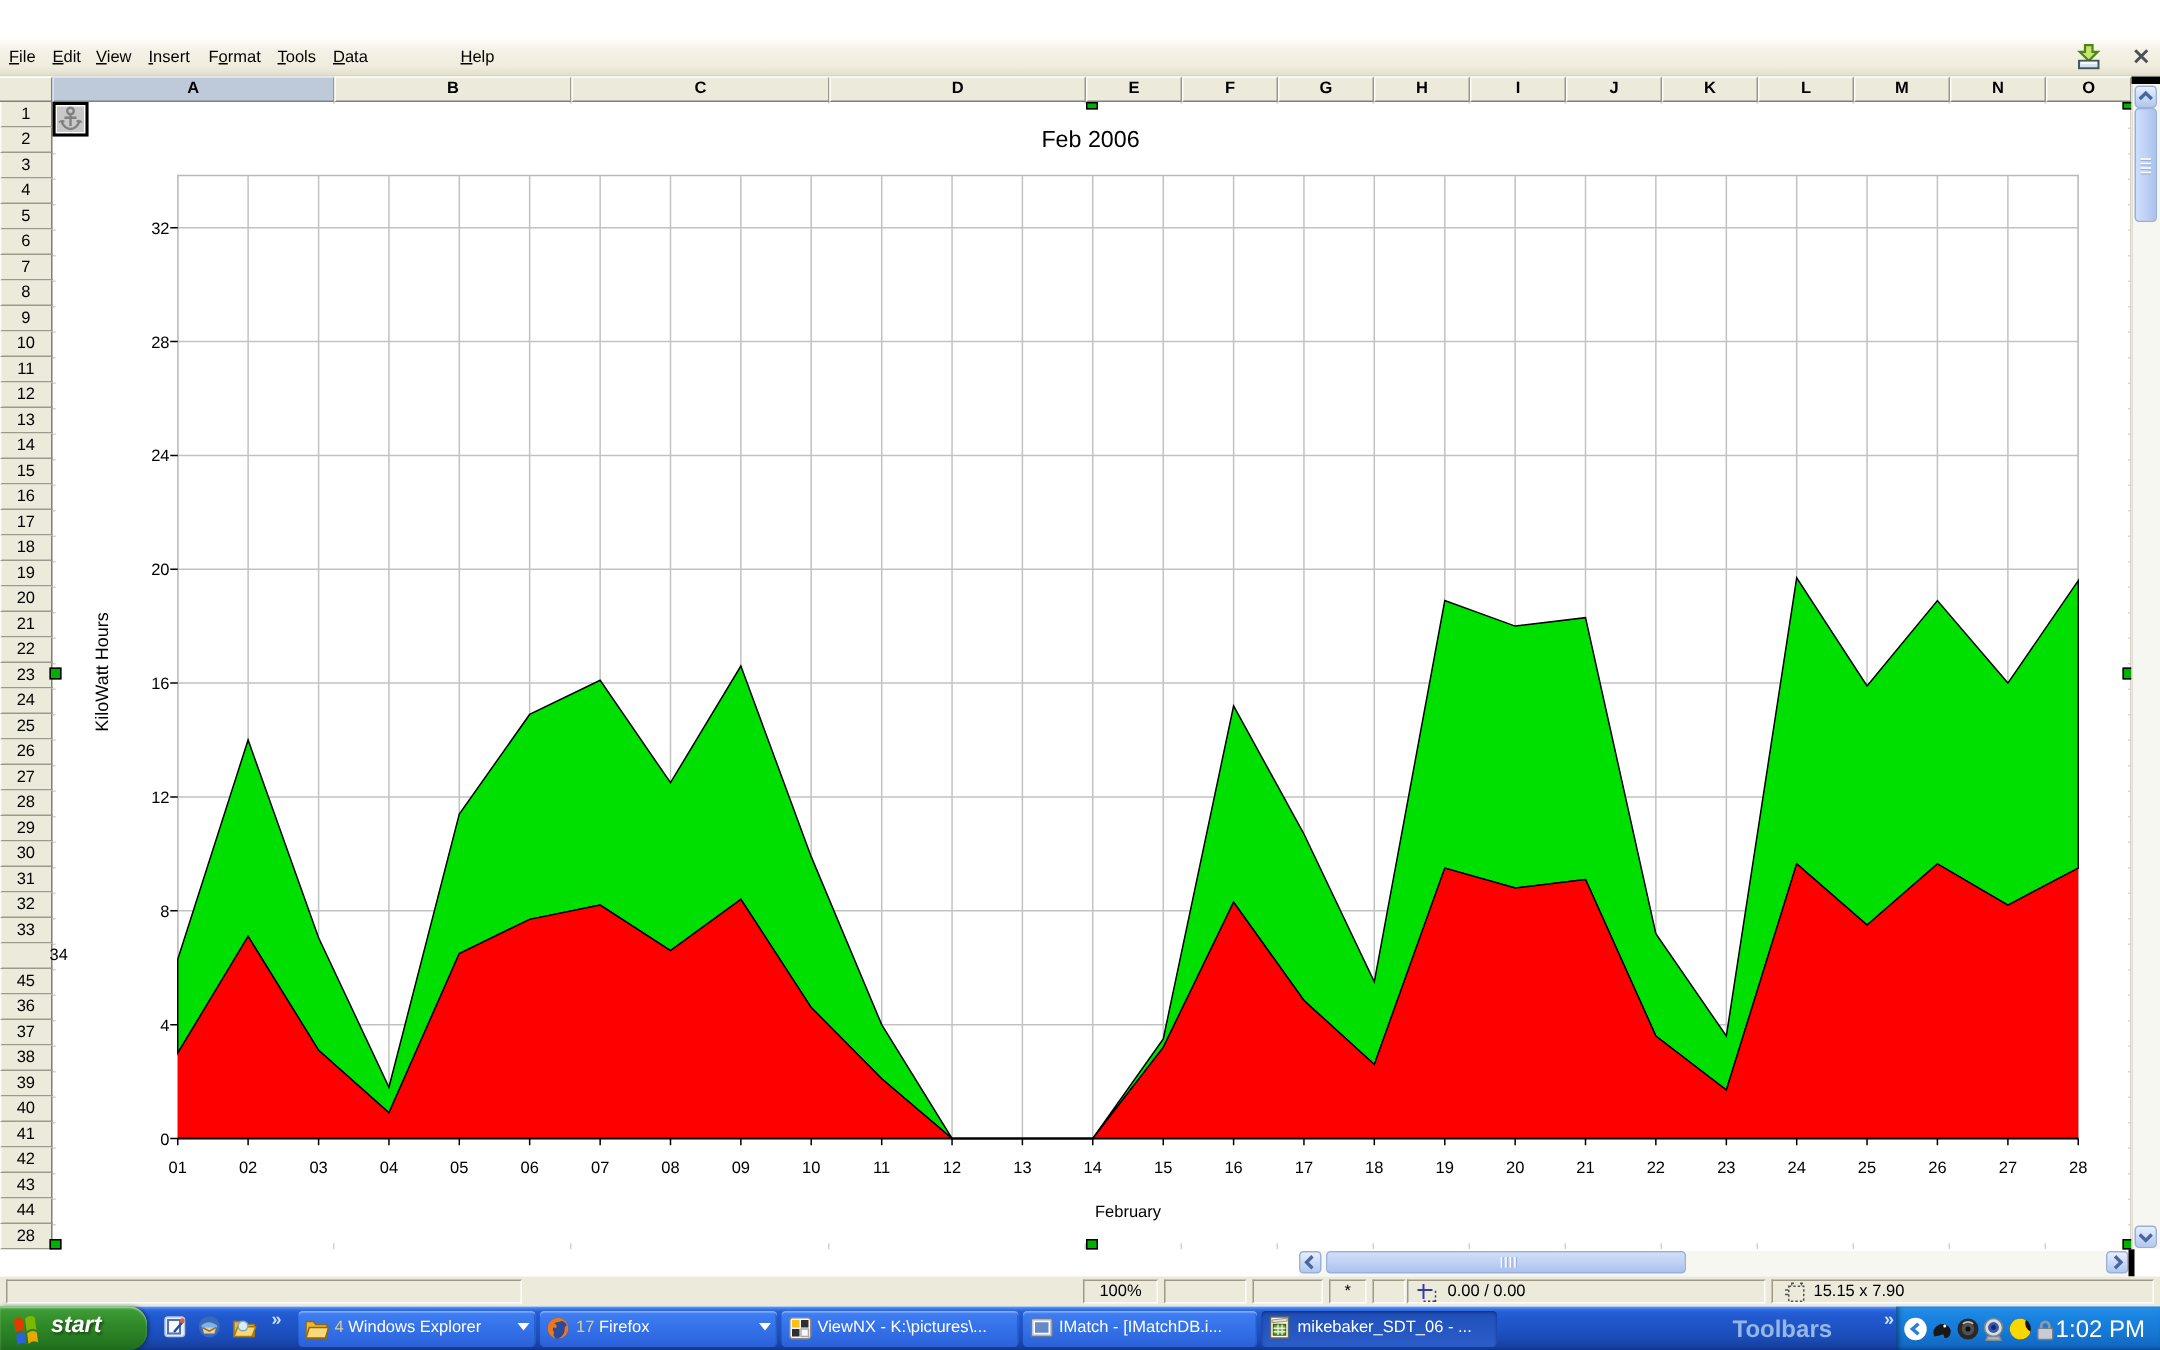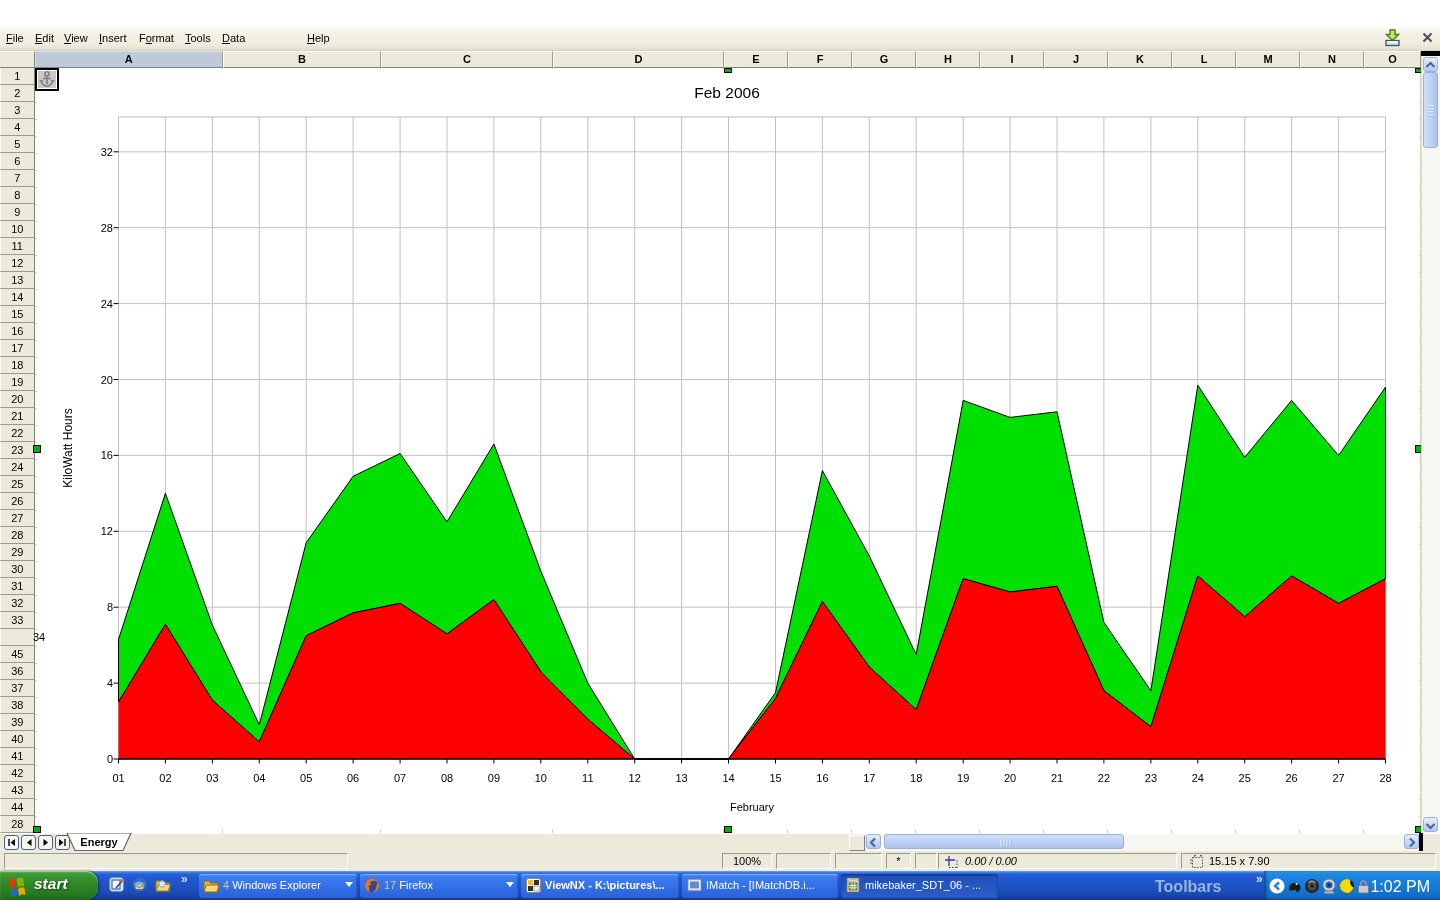--- a/index.html
+++ b/index.html
@@ -347,41 +347,20 @@
   <div class="sbtn" id="vup"><svg width="13" height="13">
         <path d="M2.5 8 L6.5 4 L10.5 8" stroke="#4866a0" stroke-width="2.2" fill="none"></path>
       </svg></div>
   <div id="vthumb"><svg width="13" height="74">
         <path d="M3 33h7M3 36h7M3 39h7M3 42h7" stroke="#fff" stroke-width="1"></path>
         <path d="M3 34h7M3 37h7M3 40h7M3 43h7" stroke="#9ab0d8" stroke-width="0.8"></path>
       </svg></div>
   <div class="sbtn" id="vdown"><svg width="13" height="13">
         <path d="M2.5 5 L6.5 9 L10.5 5" stroke="#4866a0" stroke-width="2.2" fill="none"></path>
       </svg></div>
-  <div id="tabbar">
-    <div class="navbtn" style="left:4px;"><svg width="13" height="13">
-          <path d="M4 3 v7" stroke="#000" stroke-width="1.4"></path>
-          <path d="M10 3 L5.5 6.5 L10 10 Z" fill="#000"></path>
-        </svg></div>
-    <div class="navbtn" style="left:21px;"><svg width="13" height="13">
-          <path d="M9.5 3 L5 6.5 L9.5 10 Z" fill="#000"></path>
-        </svg></div>
-    <div class="navbtn" style="left:38px;"><svg width="13" height="13">
-          <path d="M4.5 3 L9 6.5 L4.5 10 Z" fill="#000"></path>
-        </svg></div>
-    <div class="navbtn" style="left:55px;"><svg width="13" height="13">
-          <path d="M3 3 L7.5 6.5 L3 10 Z" fill="#000"></path>
-          <path d="M9 3 v7" stroke="#000" stroke-width="1.4"></path>
-        </svg></div>
-    <svg style="position:absolute;left:66px;top:-1px;" width="66" height="18" viewBox="0 0 66 18">
-        <path d="M1 0 L65 0 L57 17.5 L9 17.5 Z" fill="#ffffff" stroke="#666" stroke-width="1.2"></path>
-        <text x="33" y="13" font-size="11" font-weight="bold" text-anchor="middle" font-family="Liberation Sans">Energy</text>
-      </svg>
-    <div id="hsplitter"></div>
-  </div>
   <div id="htrack"></div>
   <div class="sbtn" id="hleft"><svg width="13" height="13">
         <path d="M8 2.5 L4 6.5 L8 10.5" stroke="#4866a0" stroke-width="2.2" fill="none"></path>
       </svg></div>
   <div id="hthumb"><svg width="238" height="13">
         <path d="M116 3v7M119 3v7M122 3v7M125 3v7" stroke="#fff" stroke-width="1"></path>
         <path d="M117 3v7M120 3v7M123 3v7M126 3v7" stroke="#9ab0d8" stroke-width="0.8"></path>
       </svg></div>
   <div class="sbtn" id="hright"><svg width="13" height="13">
         <path d="M5 2.5 L9 6.5 L5 10.5" stroke="#4866a0" stroke-width="2.2" fill="none"></path>
@@ -393,21 +372,21 @@
     <div class="sfield" style="left:776px; width:55px;"></div>
     <div class="sfield" style="left:835px; width:47px;"></div>
     <div class="sfield" style="left:886px; width:25px; text-align:center;">*</div>
     <div class="sfield" style="left:915px; width:22px;"></div>
     <div class="sfield" style="left:938px; width:239px;"></div>
     <div class="sfield" style="left:1181px; width:255px;"></div>
     <svg style="position:absolute;left:944px;top:4px;" width="15" height="14">
         <path d="M1 5h10M5 1v10" stroke="#3838a8" stroke-width="1.3"></path>
         <path d="M5 12.5h9M13 5.5v8" stroke="#444" stroke-width="1" stroke-dasharray="1.5 1.5"></path>
       </svg>
-    <span style="position:absolute;left:965px;top:4px;font-style:italic;">0.00 / 0.00</span>
+    <span style="position:absolute;left:965px;top:4px;">0.00 / 0.00</span>
     <svg style="position:absolute;left:1189px;top:3px;" width="15" height="15">
         <rect x="3.5" y="3.5" width="10" height="10" fill="none" stroke="#555" stroke-dasharray="1.6 1.4"></rect>
         <path d="M5 1.5 l2 0 M5.5 1 l0 2 M11 1.5 l2 0 M12 1 l0 2" stroke="#555" stroke-width="0.9"></path>
         <path d="M1 6 l2 0 M1 9 l2 0" stroke="#555" stroke-width="0.9"></path>
       </svg>
     <span style="position:absolute;left:1209px;top:4px;">15.15 x 7.90</span>
   </div>
   <div id="taskbar">
     <div id="startbtn">
         <svg style="position:absolute;left:7px;top:3px;" width="23" height="23" viewBox="0 0 23 23">
@@ -455,21 +434,21 @@
         <div class="drop"></div>
       </div>
     <div class="tbtn" style="left:521px;width:158px;">
         <svg style="position:absolute;left:4px;top:3px;" width="17" height="17" viewBox="0 0 17 17">
           <rect x="1.5" y="1.5" width="14" height="14" rx="2" fill="#f8f8f8" stroke="#888"></rect>
           <rect x="3" y="3" width="5" height="5" fill="#f8c018"></rect>
           <rect x="9" y="3" width="5" height="5" fill="#303030"></rect>
           <rect x="3" y="9" width="5" height="5" fill="#303030"></rect>
           <rect x="9" y="9" width="5" height="5" fill="#f8f8f8" stroke="#aaa"></rect>
         </svg>
-        <div class="blabel" style="right:5px;font-weight:bold;">ViewNX - K:\pictures\...</div>
+        <div class="blabel" style="right:5px;">ViewNX - K:\pictures\...</div>
       </div>
     <div class="tbtn" style="left:682px;width:156px;">
         <svg style="position:absolute;left:4px;top:3px;" width="17" height="17" viewBox="0 0 17 17">
           <rect x="1.5" y="2" width="14" height="12" rx="1" fill="#b8c8e8" stroke="#687898"></rect>
           <rect x="3.5" y="4" width="10" height="8" fill="#6888c8" stroke="#fff"></rect>
         </svg>
         <div class="blabel" style="right:5px;">IMatch - [IMatchDB.i...</div>
       </div>
     <div class="tbtn active" style="left:841px;width:157px;">
         <svg style="position:absolute;left:4px;top:3px;" width="17" height="17" viewBox="0 0 17 17">

